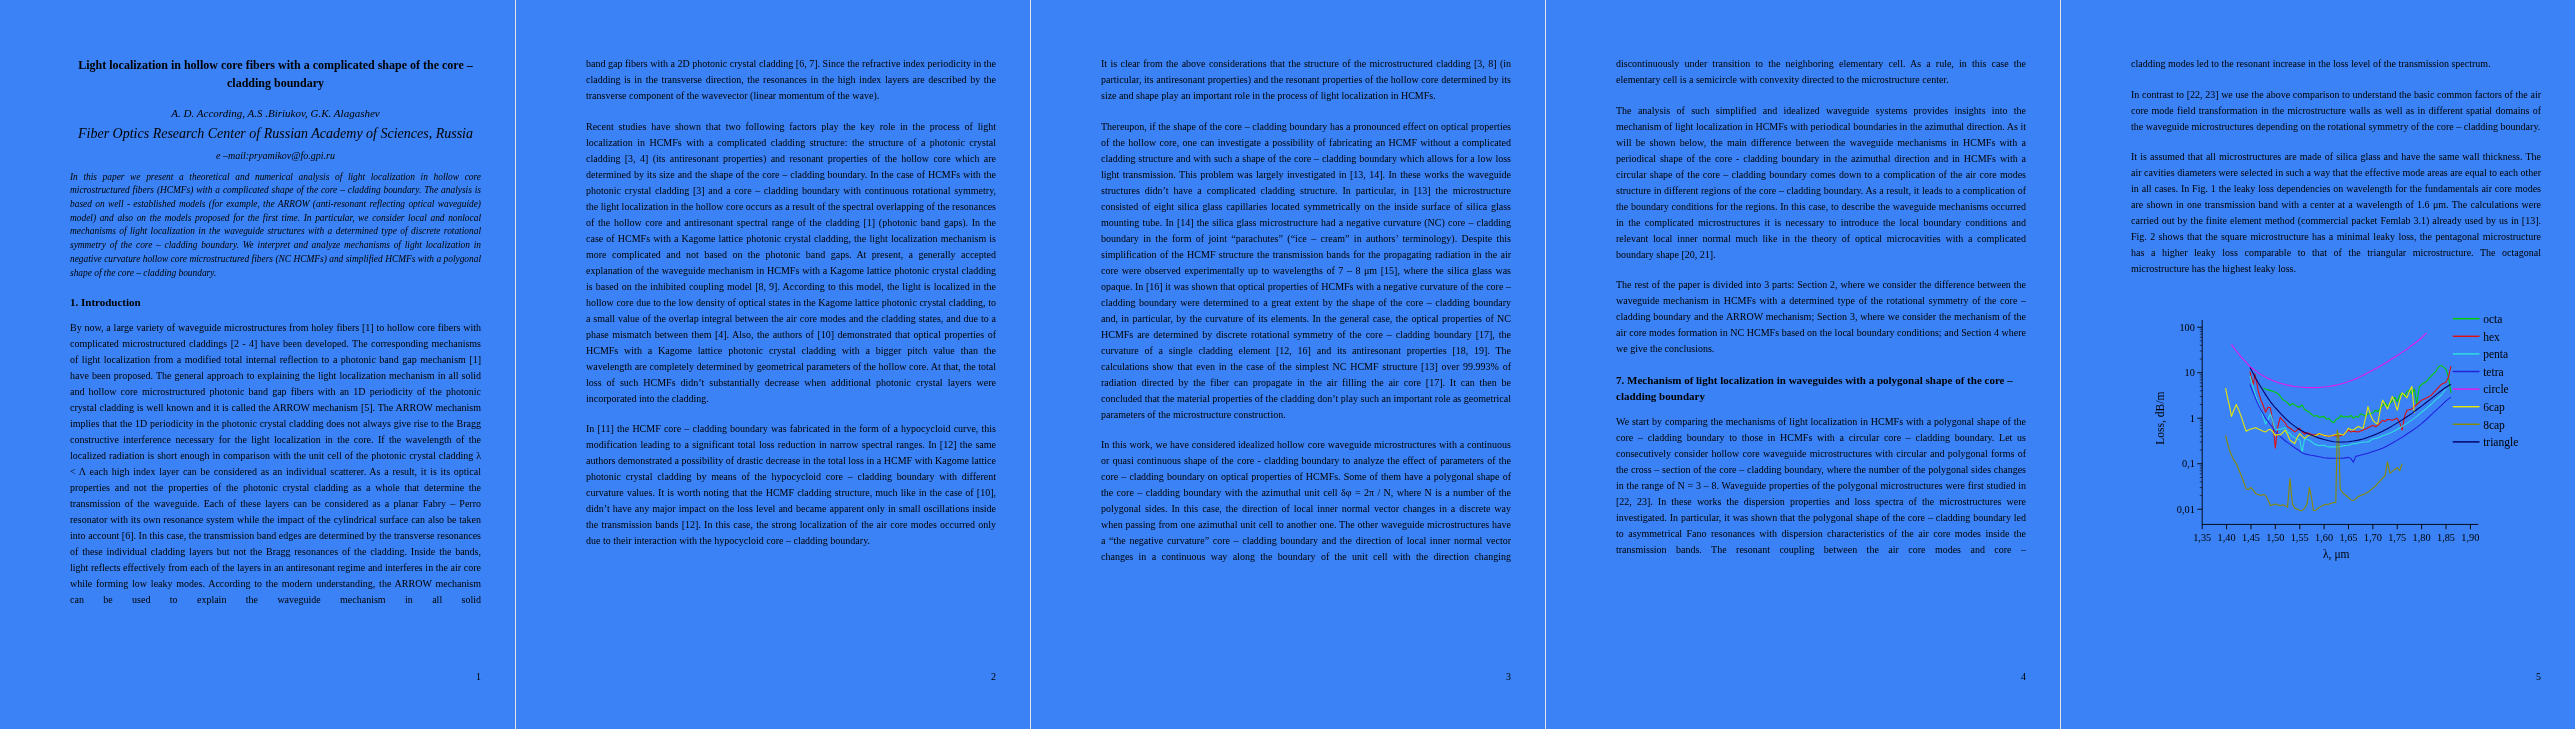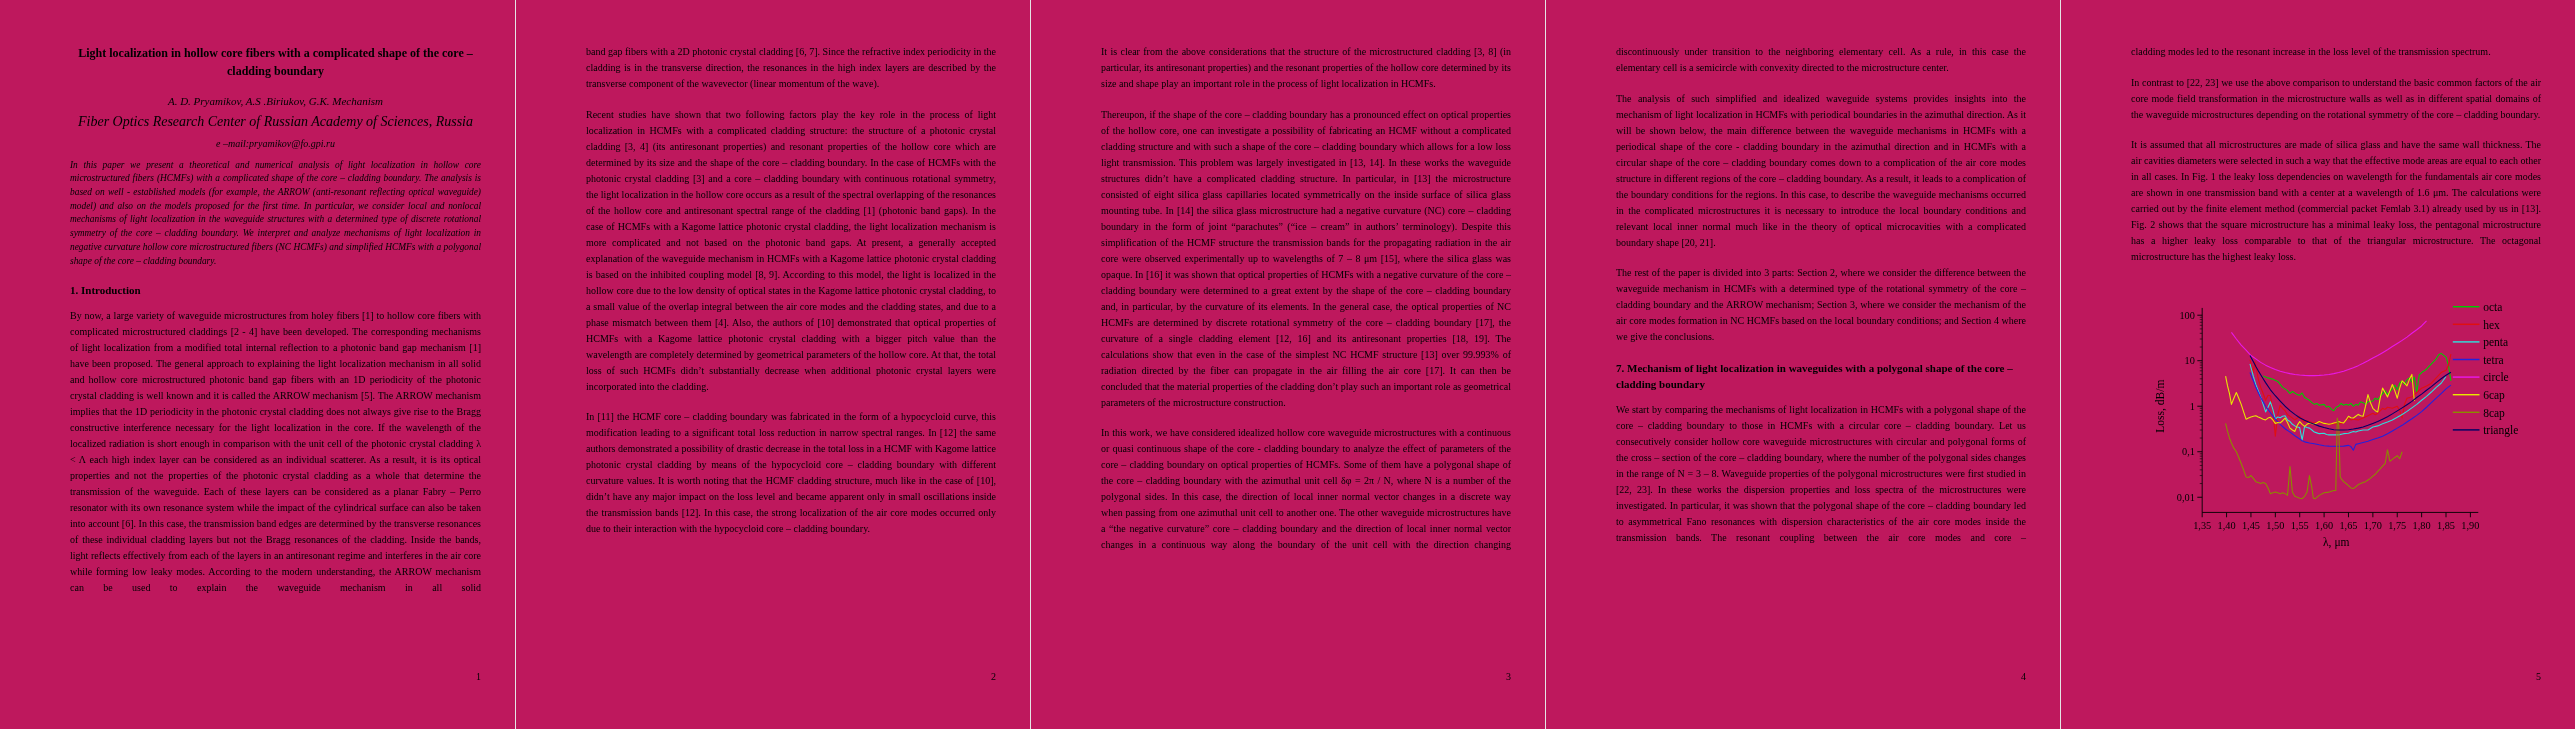--- a/index.html
+++ b/index.html
@@ -3,21 +3,21 @@
 <meta charset="utf-8">
 <style>
   html,body{margin:0;padding:0;}
   body{
     width:2576px;height:729px;background:#ffffff;color:#000;
     font-family:"Liberation Serif", serif;
     display:flex;flex-direction:row;
   }
   .page{
     position:relative;width:515px;height:729px;flex:0 0 515px;
-    background:#be185d;box-sizing:border-box;padding-top:44px;overflow:hidden;
+    background:#3b82f6;box-sizing:border-box;padding-top:56px;overflow:hidden;
   }
   .page + .page{border-left:0.6px solid #e4e4e4;}
   .col{margin-left:70px;margin-right:34px;}
   .title{font-size:12px;font-weight:bold;text-align:center;line-height:18px;margin:0 0 14.6px 0;}
   .authors{font-size:11px;font-style:italic;text-align:center;margin:0 0 7.3px 0;}
   .affil{font-size:14px;font-style:italic;text-align:center;margin:0 0 8px 0;}
   .email{font-size:10px;font-style:italic;text-align:center;margin:0 0 9.7px 0;}
   .abstract{font-size:9.4px;font-style:italic;line-height:13.7px;text-align:justify;margin:0 0 13.4px 0;}
   .h{font-size:11px;font-weight:bold;line-height:16.4px;margin:0 0 9.7px 0;text-align:left;}
   p.body{font-size:10px;line-height:16px;text-align:justify;margin:0 0 14.6px 0;}
@@ -26,21 +26,21 @@
   .figure{margin:32px 0 6px -6px;}
   .caption{font-size:10px;line-height:16px;text-align:justify;margin:0;}
   svg text{font-family:"Liberation Serif", serif;fill:#000;}
 </style>
 </head>
 <body>
 
 <div class="page">
   <div class="col">
     <div class="title">Light localization in hollow core fibers with a complicated shape of the core – cladding boundary</div>
-    <div class="authors">A. D. Pryamikov, A.S .Biriukov, G.K. Mechanism</div>
+    <div class="authors">A. D. According, A.S .Biriukov, G.K. Alagashev</div>
     <div class="affil">Fiber Optics Research Center of Russian Academy of Sciences, Russia</div>
     <div class="email">e –mail:pryamikov@fo.gpi.ru</div>
     <p class="abstract">In this paper we present a theoretical and numerical analysis of light localization in hollow core microstructured fibers (HCMFs) with a complicated shape of the core – cladding boundary. The analysis is based on well - established models (for example, the ARROW (anti-resonant reflecting optical waveguide) model) and also on the models proposed for the first time. In particular, we consider local and nonlocal mechanisms of light localization in the waveguide structures with a determined type of discrete rotational symmetry of the core – cladding boundary. We interpret and analyze mechanisms of light localization in negative curvature hollow core microstructured fibers (NC HCMFs) and simplified HCMFs with a polygonal shape of the core – cladding boundary.</p>
     <div class="h">1. Introduction</div>
     <p class="body cont">By now, a large variety of waveguide microstructures from holey fibers [1] to hollow core fibers with complicated microstructured claddings [2 - 4] have been developed. The corresponding mechanisms of light localization from a modified total internal reflection to a photonic band gap mechanism [1] have been proposed. The general approach to explaining the light localization mechanism in all solid and hollow core microstructured photonic band gap fibers with an 1D periodicity of the photonic crystal cladding is well known and it is called the ARROW mechanism [5]. The ARROW mechanism implies that the 1D periodicity in the photonic crystal cladding does not always give rise to the Bragg constructive interference necessary for the light localization in the core. If the wavelength of the localized radiation is short enough in comparison with the unit cell of the photonic crystal cladding λ &lt; Λ each high index layer can be considered as an individual scatterer. As a result, it is its optical properties and not the properties of the photonic crystal cladding as a whole that determine the transmission of the waveguide. Each of these layers can be considered as a planar Fabry – Perro resonator with its own resonance system while the impact of the cylindrical surface can also be taken into account [6]. In this case, the transmission band edges are determined by the transverse resonances of these individual cladding layers but not the Bragg resonances of the cladding. Inside the bands, light reflects effectively from each of the layers in an antiresonant regime and interferes in the air core while forming low leaky modes. According to the modern understanding, the ARROW mechanism can be used to explain the waveguide mechanism in all solid</p>
   </div>
   <div class="pageno">1</div>
 </div>
 
 <div class="page">

